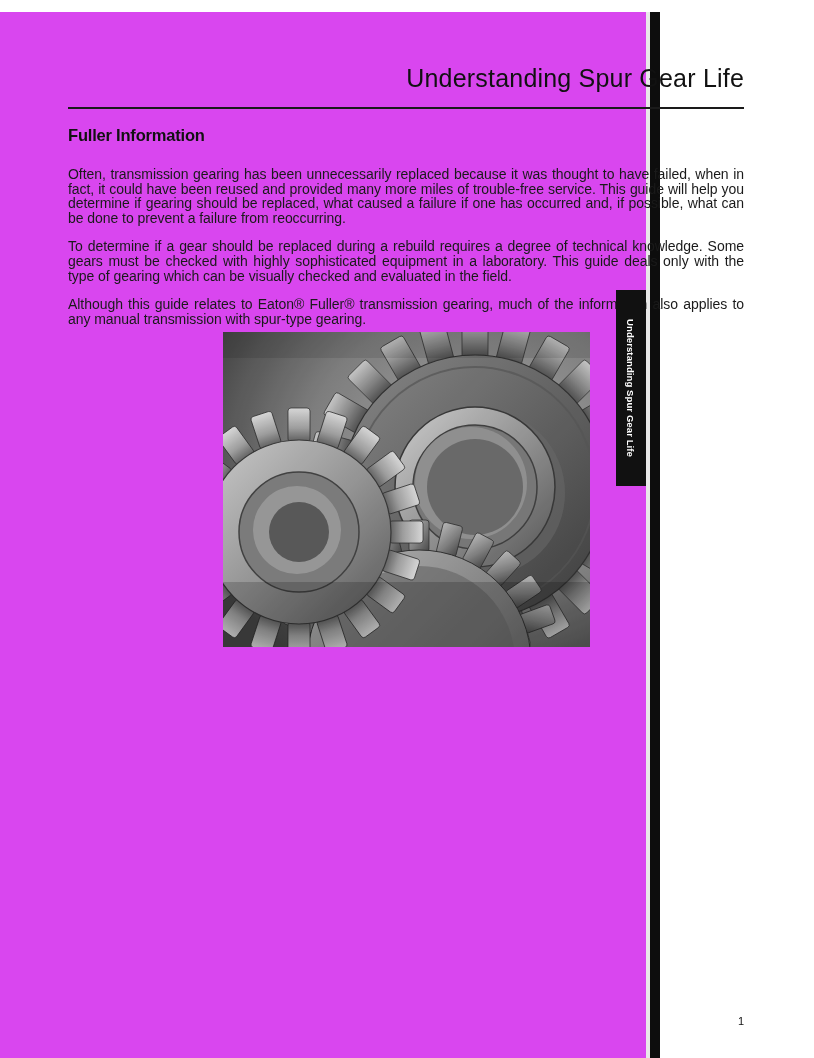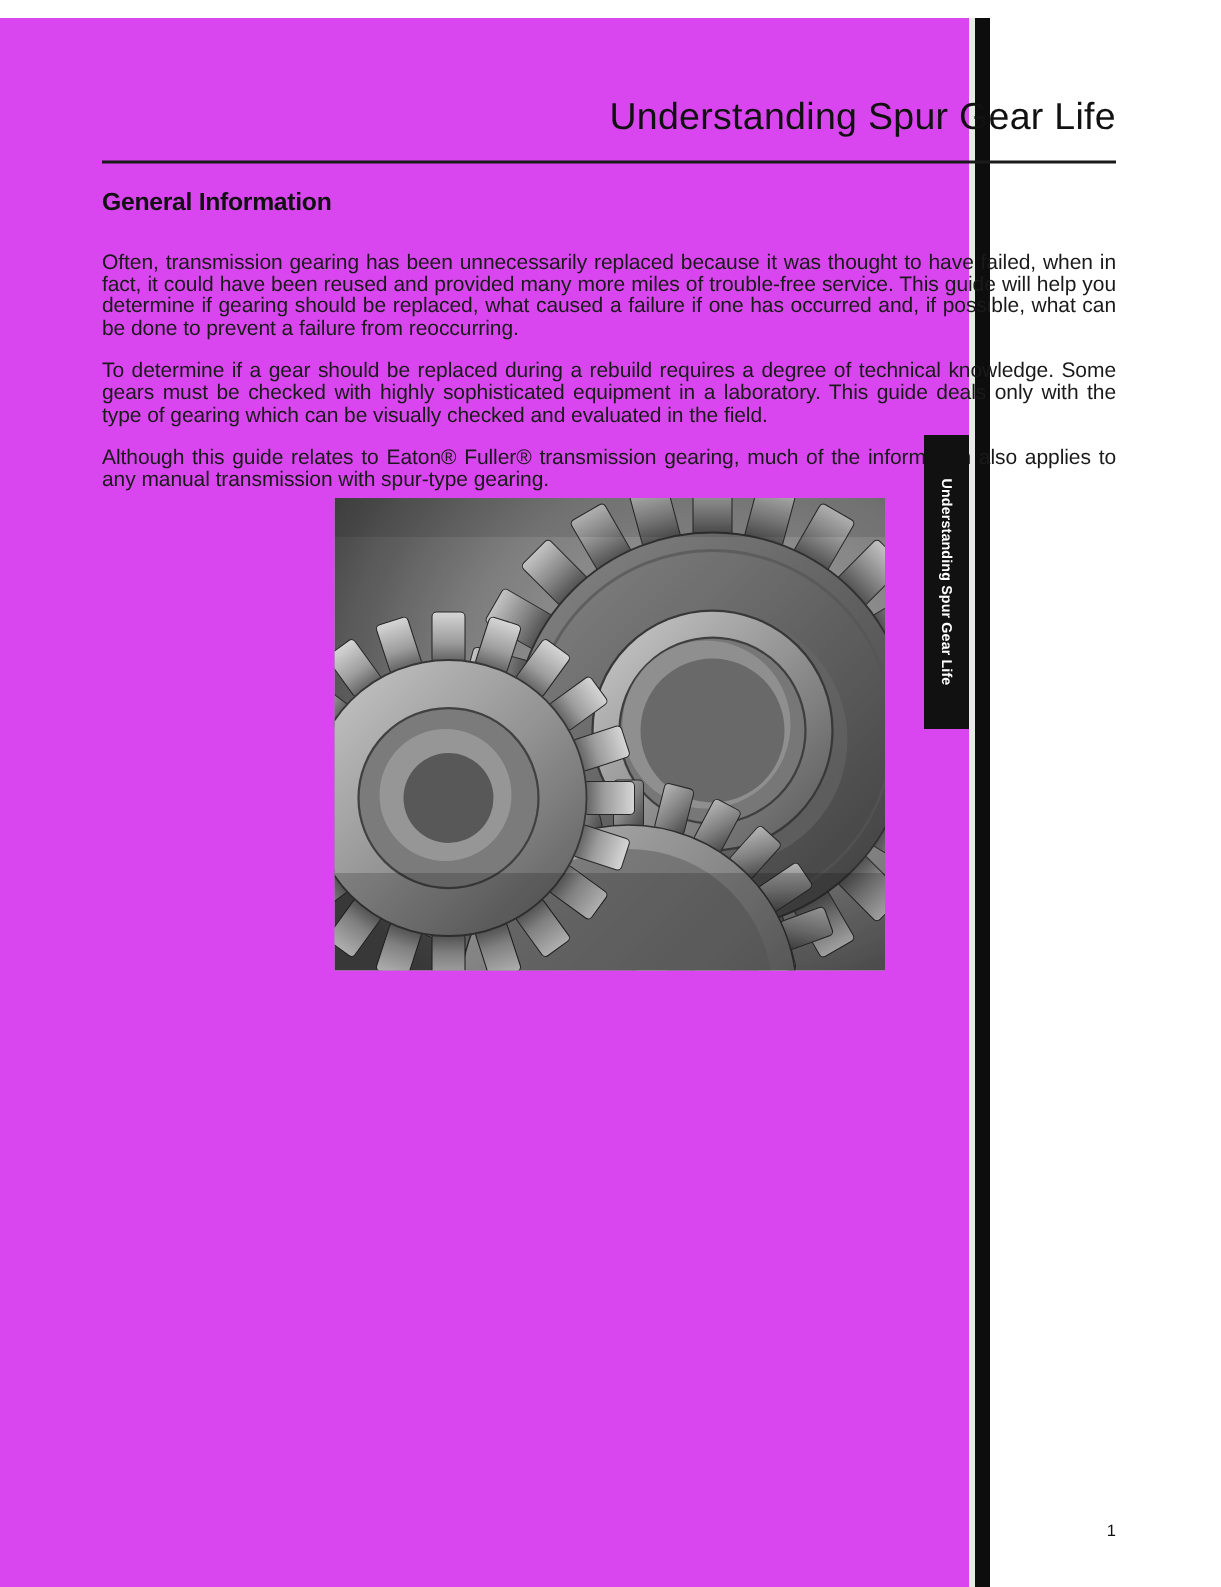--- a/index.html
+++ b/index.html
@@ -146,21 +146,21 @@
 <body>
 
 <div class="page">
 
   <div class="page-edge"></div>
   <div class="page-edge-inner"></div>
 
   <div class="doc-title">Understanding Spur Gear Life</div>
   <div class="header-rule"></div>
 
-  <div class="section-heading">General Information</div>
+  <div class="section-heading">Fuller Information</div>
 
   <div class="body-col">
     <p class="para">Often, transmission gearing has been unnecessarily replaced because it was thought to have failed, when in fact, it could have been reused and provided many more miles of trouble-free service. This guide will help you determine if gearing should be replaced, what caused a failure if one has occurred and, if possible, what can be done to prevent a failure from reoccurring.</p>
     <p class="para">To determine if a gear should be replaced during a rebuild requires a degree of technical knowledge. Some gears must be checked with highly sophisticated equipment in a laboratory. This guide deals only with the type of gearing which can be visually checked and evaluated in the field.</p>
     <p class="para">Although this guide relates to Eaton® Fuller® transmission gearing, much of the information also applies to any manual transmission with spur-type gearing.</p>
   </div>
 
   <div class="side-tab">
     <div class="side-tab-label">Understanding Spur Gear Life</div>
   </div>

